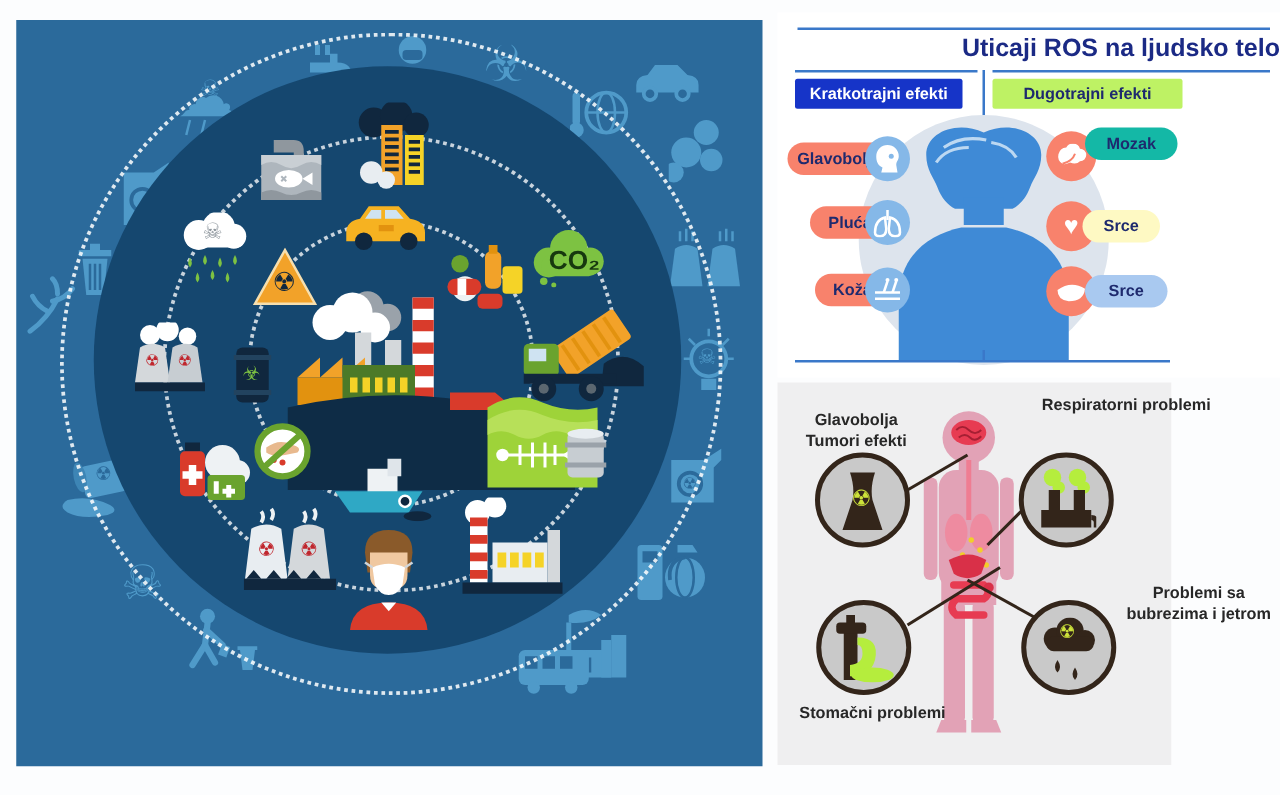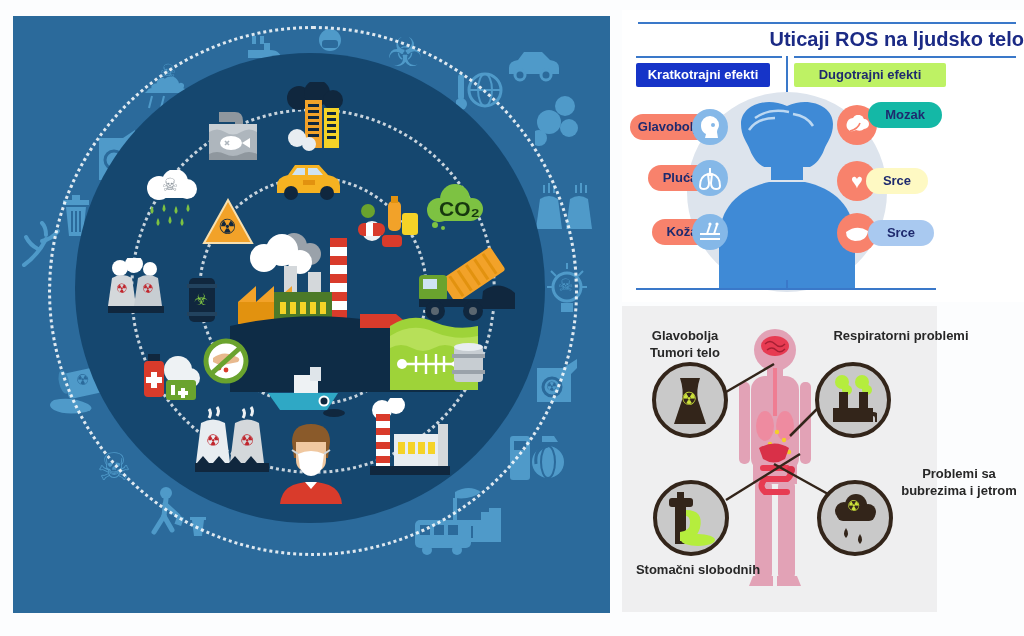--- a/index.html
+++ b/index.html
@@ -585,25 +585,25 @@
           <circle cx="37" cy="18" r="8" fill="#33251a"></circle>
         <rect x="6" y="15" width="38" height="12" rx="6" fill="#33251a"></rect>
         <path d="M15 34 q4 6 0 10 q-4-4 0-10z" fill="#33251a"></path>
         <path d="M29 40 q4 6 0 10 q-4-4 0-10z" fill="#33251a"></path>
       </svg>
       <span class="abs glyph" style="left:26px;top:14px;font-size:15px;color:#cde23a">☢</span>
     </div>
 
     <div class="abs fx-label" style="left:-5px;top:22px;width:136px">
       <div>Glavobolja</div>
-      <div>Tumori telo</div>
-    </div>
-    <div class="abs fx-label" style="left:195px;top:22px;width:168px">
+      <div>Tumori efekti</div>
+    </div>
+    <div class="abs fx-label" style="left:195px;top:10px;width:168px">
       <div>Respiratorni problemi</div>
     </div>
     <div class="abs fx-label" style="left:262px;top:160px;width:150px">
       <div>Problemi sa</div>
       <div>bubrezima i jetrom</div>
     </div>
-    <div class="abs fx-label" style="left:8px;top:256px;width:136px">Stomačni slobodnih</div>
+    <div class="abs fx-label" style="left:8px;top:256px;width:136px">Stomačni problemi</div>
   </div>
 
 </div>
 
 </body></html>

